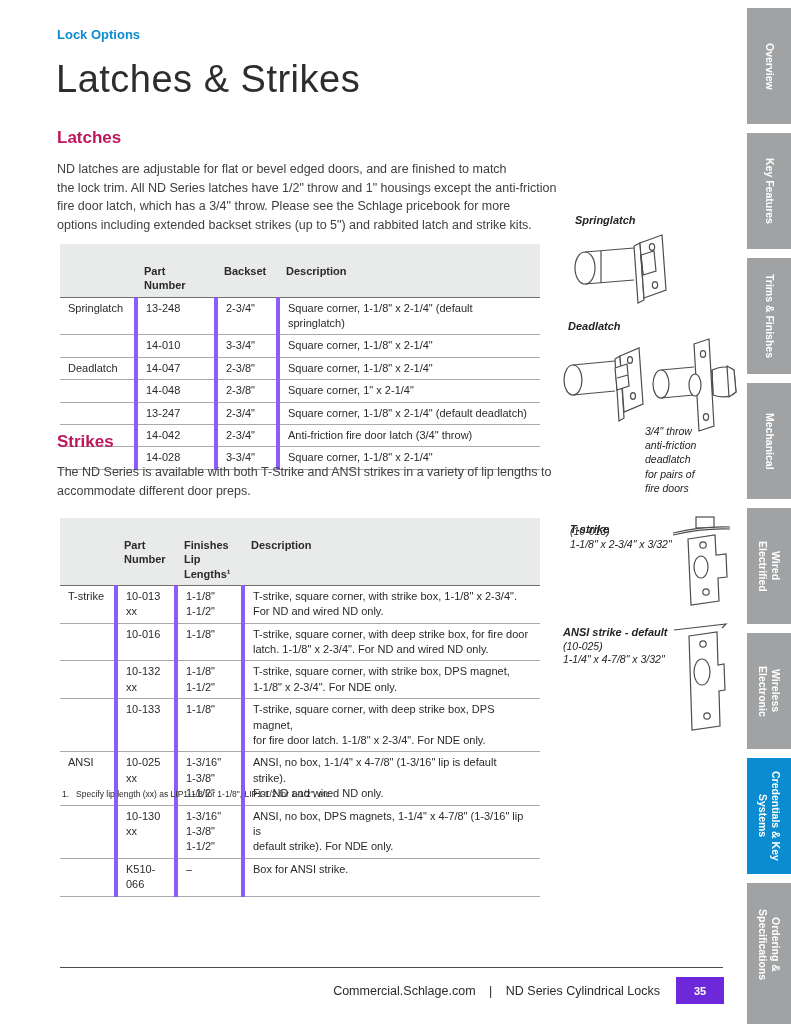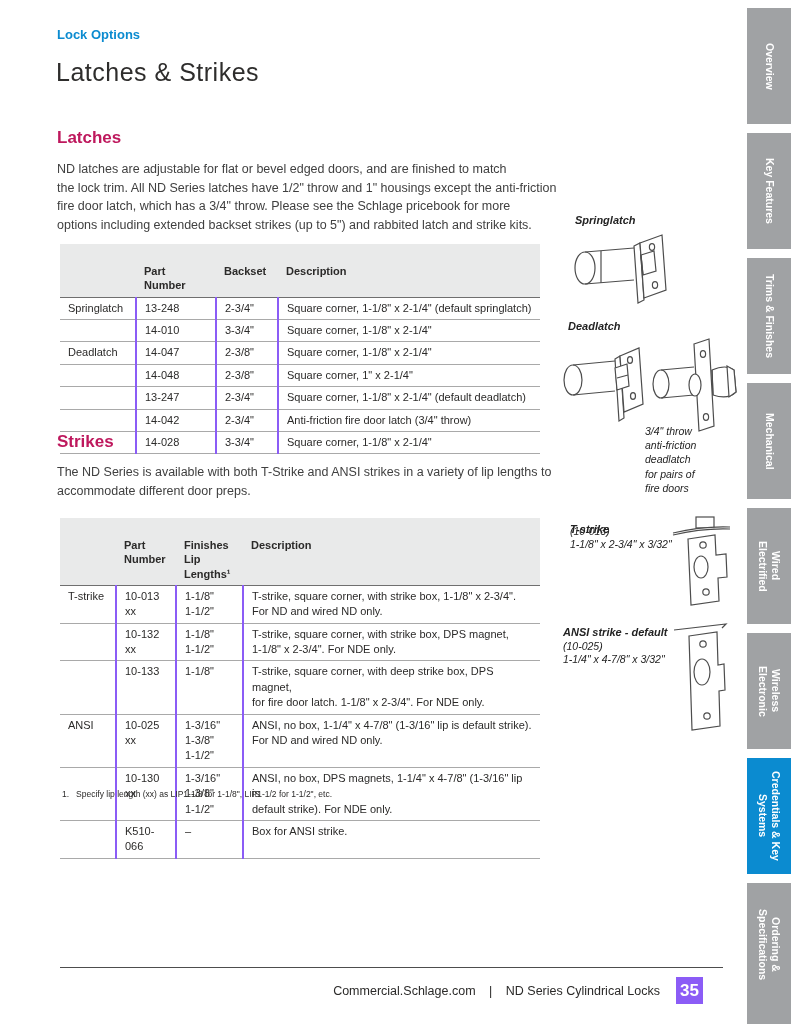--- a/index.html
+++ b/index.html
@@ -2,35 +2,35 @@
 <html><head>
 <meta charset="utf-8">
 <style>
   * { margin:0; padding:0; box-sizing:border-box; }
   html,body { background:#ffffff; }
   body { font-family:"Liberation Sans", sans-serif; color:#2b2a29; }
   .page { position:relative; width:791px; height:1024px; background:#fff; overflow:hidden; }
 
   
   .eyebrow { position:absolute; left:57px; top:27px; font-size:13px; font-weight:bold; color:#0b8bd0; }
-  .title   { position:absolute; left:56px; top:58px; font-size:25px; font-weight:400; color:#2e2d2c; letter-spacing:.5px; }
+  .title   { position:absolute; left:56px; top:58px; font-size:38px; font-weight:400; color:#2e2d2c; letter-spacing:.5px; }
   .h2      { position:absolute; font-size:17px; font-weight:bold; color:#be185d; }
   .h2.latches { left:57px; top:128px; }
   .h2.strikes { left:57px; top:432px; }
   .body-p  { position:absolute; left:57px; width:500px; font-size:12.5px; line-height:1.48; color:#404040; white-space:pre-line; }
   .body-p.latches { top:160px; }
   .body-p.strikes { top:463px; }
 
   
   table { position:absolute; left:60px; border-collapse:collapse; table-layout:fixed; font-size:11px; color:#2b2a29; }
   #latch-table  { top:244px; width:480px; }
   #strike-table { top:518px; width:480px; }
   th { background:#e9eaea; font-weight:bold; text-align:left; padding:20px 8px 4px 8px; border-bottom:1px solid #6f6f6f; white-space:pre-line; vertical-align:top; line-height:1.3; }
   td { padding:3px 8px 3px 8px; border-bottom:1px solid #a9a9a9; vertical-align:top; white-space:pre-line; line-height:1.4; }
-  tbody td + td { border-left:2px solid #8b5cf6; }
+  tbody td + td { border-left:4px solid #8b5cf6; }
   #latch-table  col.c0{width:76px;} #latch-table  col.c1{width:80px;} #latch-table  col.c2{width:62px;}
   #strike-table col.c0{width:56px;} #strike-table col.c1{width:60px;} #strike-table col.c2{width:67px;}
 
   .footnote { position:absolute; left:62px; top:789px; font-size:8.5px; color:#2b2a29; display:flex; gap:7px; width:480px; }
 
   
   .fig-label { position:absolute; font-size:11px; font-weight:bold; font-style:italic; color:#232323; }
   .fig-sub   { position:absolute; font-size:10.5px; font-style:italic; color:#232323; line-height:1.25; white-space:pre-line; }
   .fig-caption { position:absolute; left:645px; top:424px; font-size:10.5px; font-style:italic; color:#232323; line-height:1.35; white-space:pre-line; }
   .lineart { position:absolute; }
@@ -42,22 +42,22 @@
   .side-tab { width:44px; height:116px; background:#a0a2a4; color:#fff; font-size:10.5px; font-weight:bold;
               writing-mode:vertical-rl; text-align:center; line-height:1.25;
               display:flex; align-items:center; justify-content:center; white-space:pre-line; cursor:pointer; }
   .side-tab.active { background:#0b8bd0; }
   .side-tab:last-child { height:auto; flex:1 1 auto; justify-content:flex-start; padding-top:26px; }
 
   
   .footer-rule { position:absolute; left:60px; top:967px; width:663px; border-top:1px solid #4d4d4d; }
   .footer-text { position:absolute; top:984px; left:280px; width:380px; text-align:right; font-size:12.5px; color:#2b2a29; }
   .footer-text .sep { margin:0 10px; color:#2b2a29; }
-  .page-badge { position:absolute; left:676px; top:977px; width:27px; height:27px; background:#8b5cf6; color:#fff;
-                font-size:17px; font-weight:bold; display:flex; align-items:center; justify-content:center; }
+  .page-badge { position:absolute; left:676px; top:977px; width:48px; height:27px; background:#6d28d9; color:#fff;
+                font-size:11px; font-weight:bold; display:flex; align-items:center; justify-content:center; }
 </style>
 </head>
 <body>
 
 <div class="page">
 
   <div class="eyebrow">Lock Options</div>
   <h1 class="title">Latches &amp; Strikes</h1>
 
   <h2 class="h2 latches">Latches</h2>
@@ -152,20 +152,27 @@
         <tr>
           <td>T-strike</td>
           <td>10-013 xx</td>
           <td>1-1/8"
 1-1/2"</td>
           <td>T-strike, square corner, with strike box, 1-1/8" x 2-3/4".
 For ND and wired ND only.</td>
         </tr>
         <tr>
           <td></td>
+          <td>10-016</td>
+          <td>1-1/8"</td>
+          <td>T-strike, square corner, with deep strike box, for fire door
+latch. 1-1/8" x 2-3/4". For ND and wired ND only.</td>
+        </tr>
+        <tr>
+          <td></td>
           <td>10-132 xx</td>
           <td>1-1/8"
 1-1/2"</td>
           <td>T-strike, square corner, with strike box, DPS magnet,
 1-1/8" x 2-3/4". For NDE only.</td>
         </tr>
         <tr>
           <td></td>
           <td>10-133</td>
           <td>1-1/8"</td>

